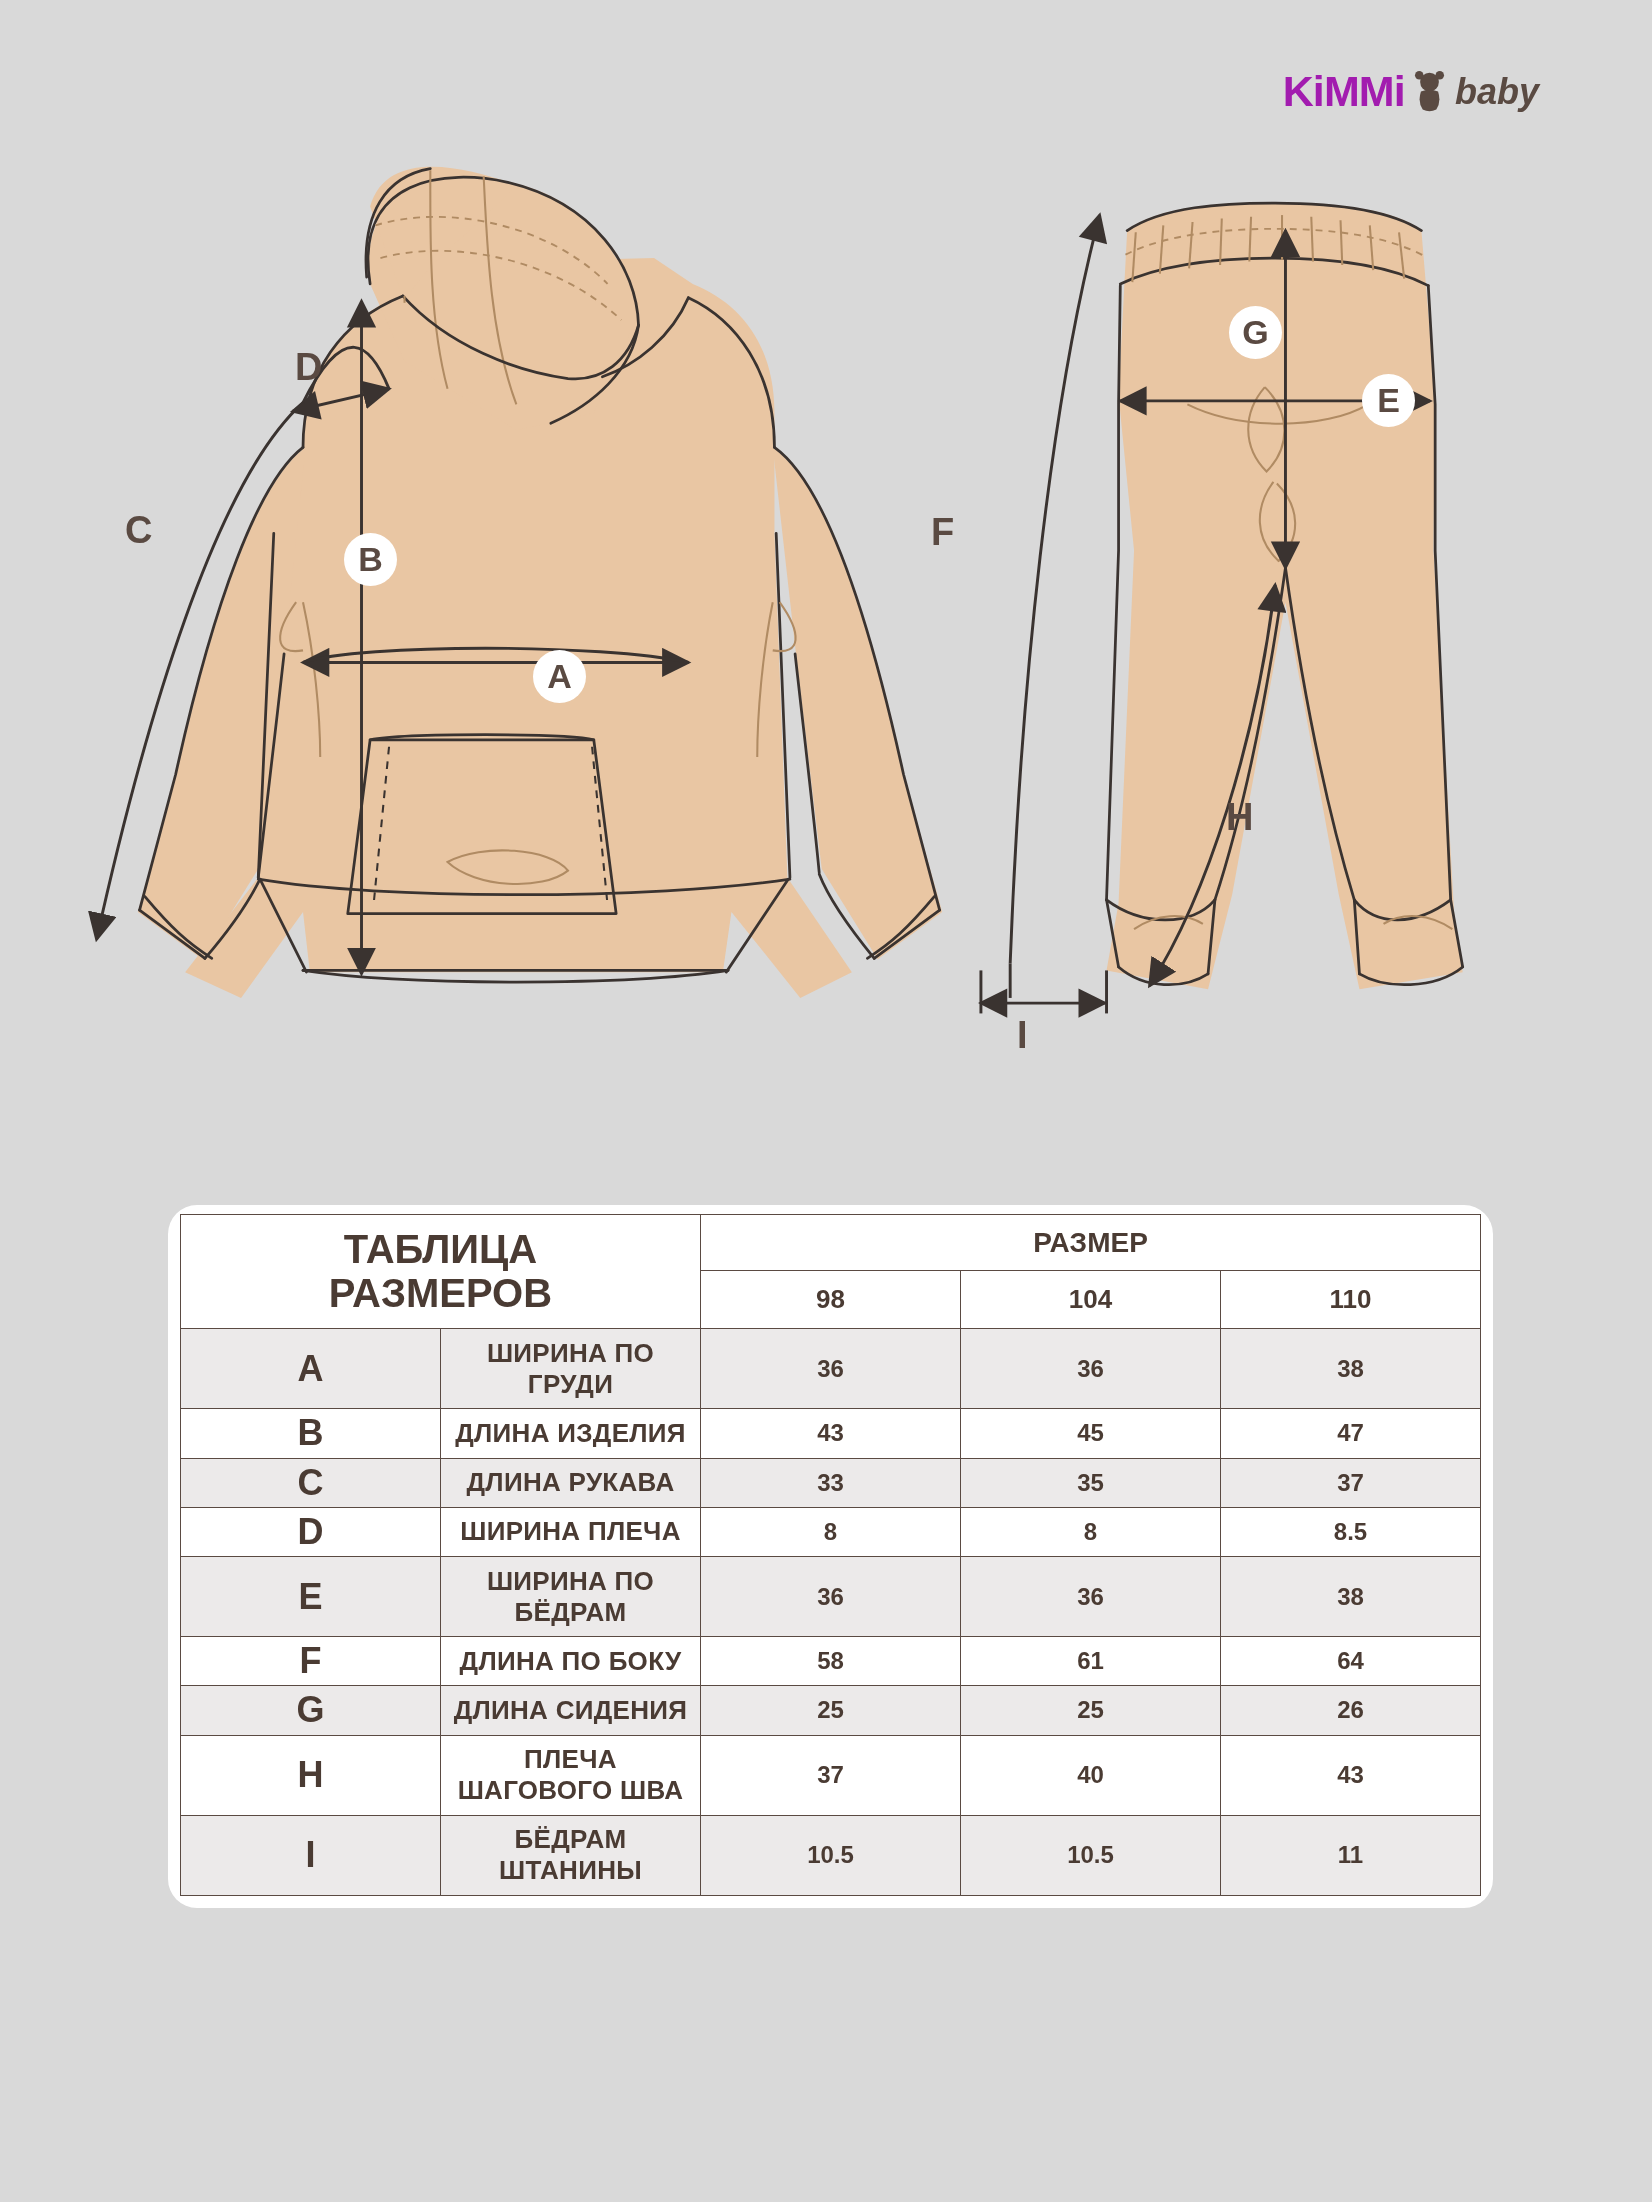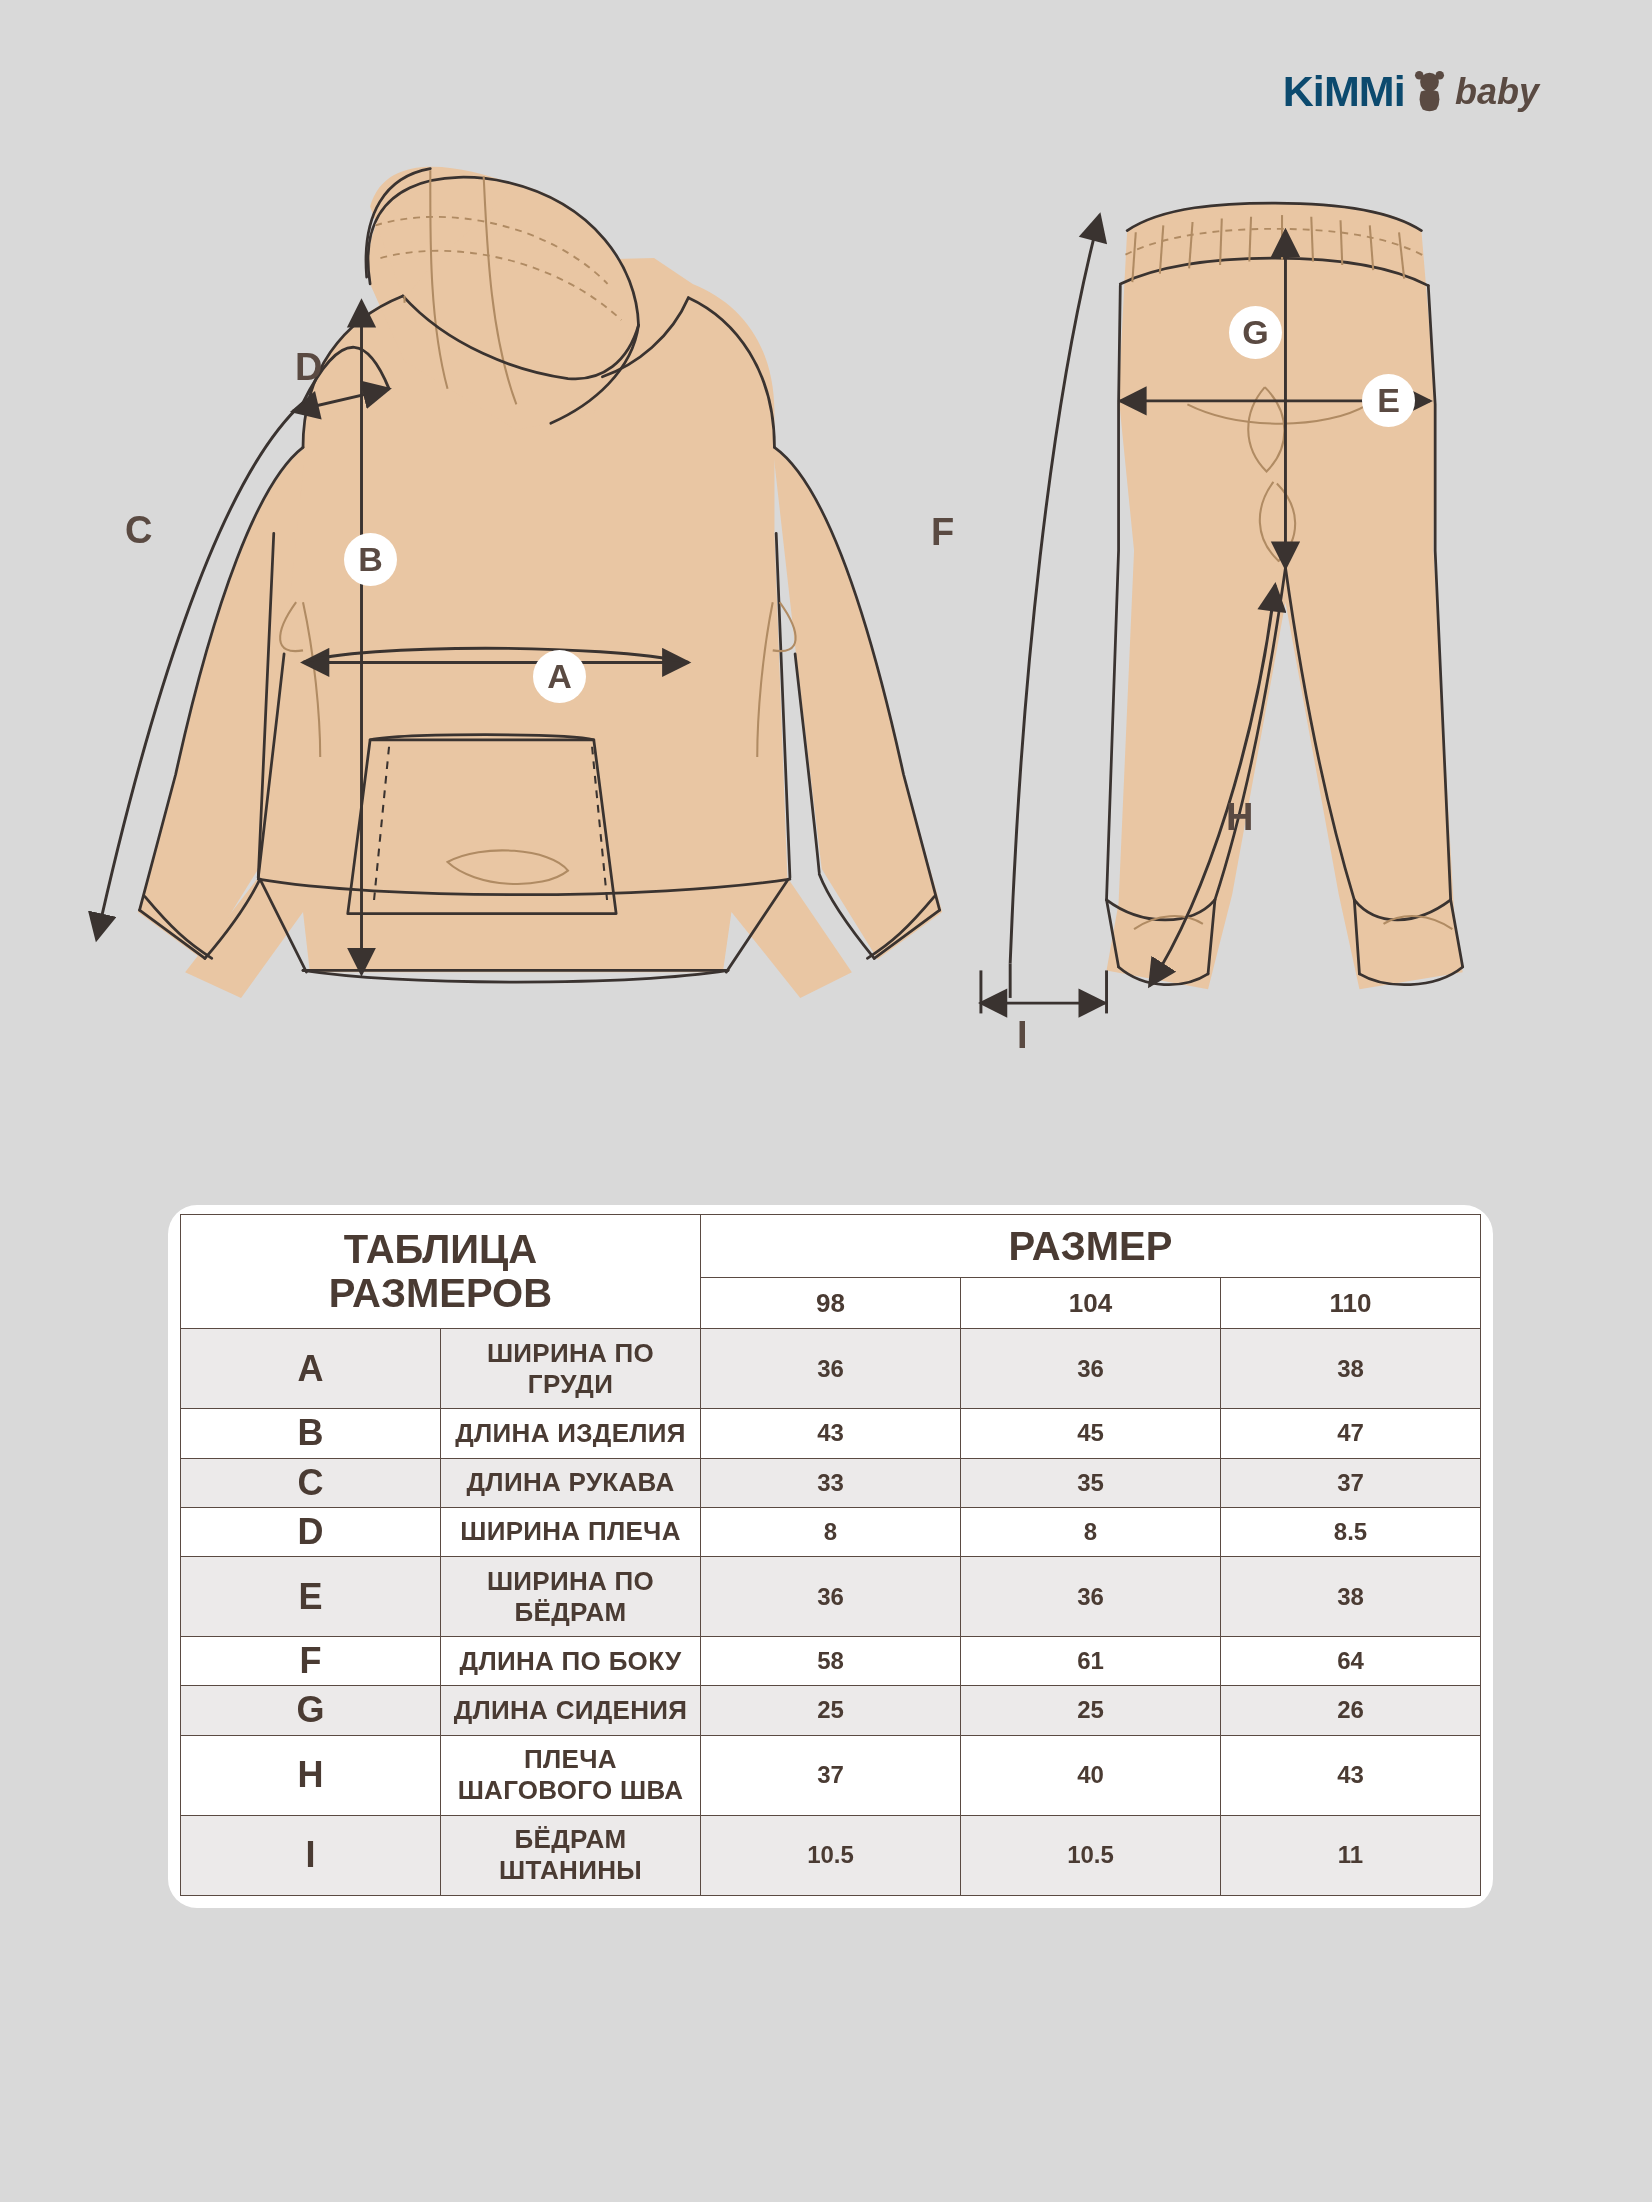--- a/index.html
+++ b/index.html
@@ -21,21 +21,21 @@
     top: 67px;
     right: 114px;
     display: flex;
     align-items: center;
     gap: 8.6px;
   }
   .logo-main {
     font-family: "Liberation Sans", sans-serif;
     font-size: 43px;
     font-weight: bold;
-    color: #0c4a6e;
+    color: #a21caf;
     letter-spacing: -0.9px;
   }
   .logo-baby {
     font-family: "Liberation Sans", sans-serif;
     font-size: 36px;
     font-weight: bold;
     color: #5a4a42;
     font-style: italic;
   }
   .logo-mark {
@@ -99,21 +99,21 @@
     font-family: "Liberation Sans", sans-serif;
   }
   .hdr-title {
     font-size: 40px;
     font-weight: bold;
     color: #5a4a42;
     line-height: 1.12;
     padding: 12px 5.2px;
   }
   .hdr-size {
-    font-size: 40px;
+    font-size: 28px;
     font-weight: bold;
     color: #5a4a42;
     padding: 8.6px 0 6.9px 0;
   }
   .hdr-num {
     font-size: 26px;
     font-weight: bold;
     color: #4a3b33;
     padding: 8.6px 0;
   }

